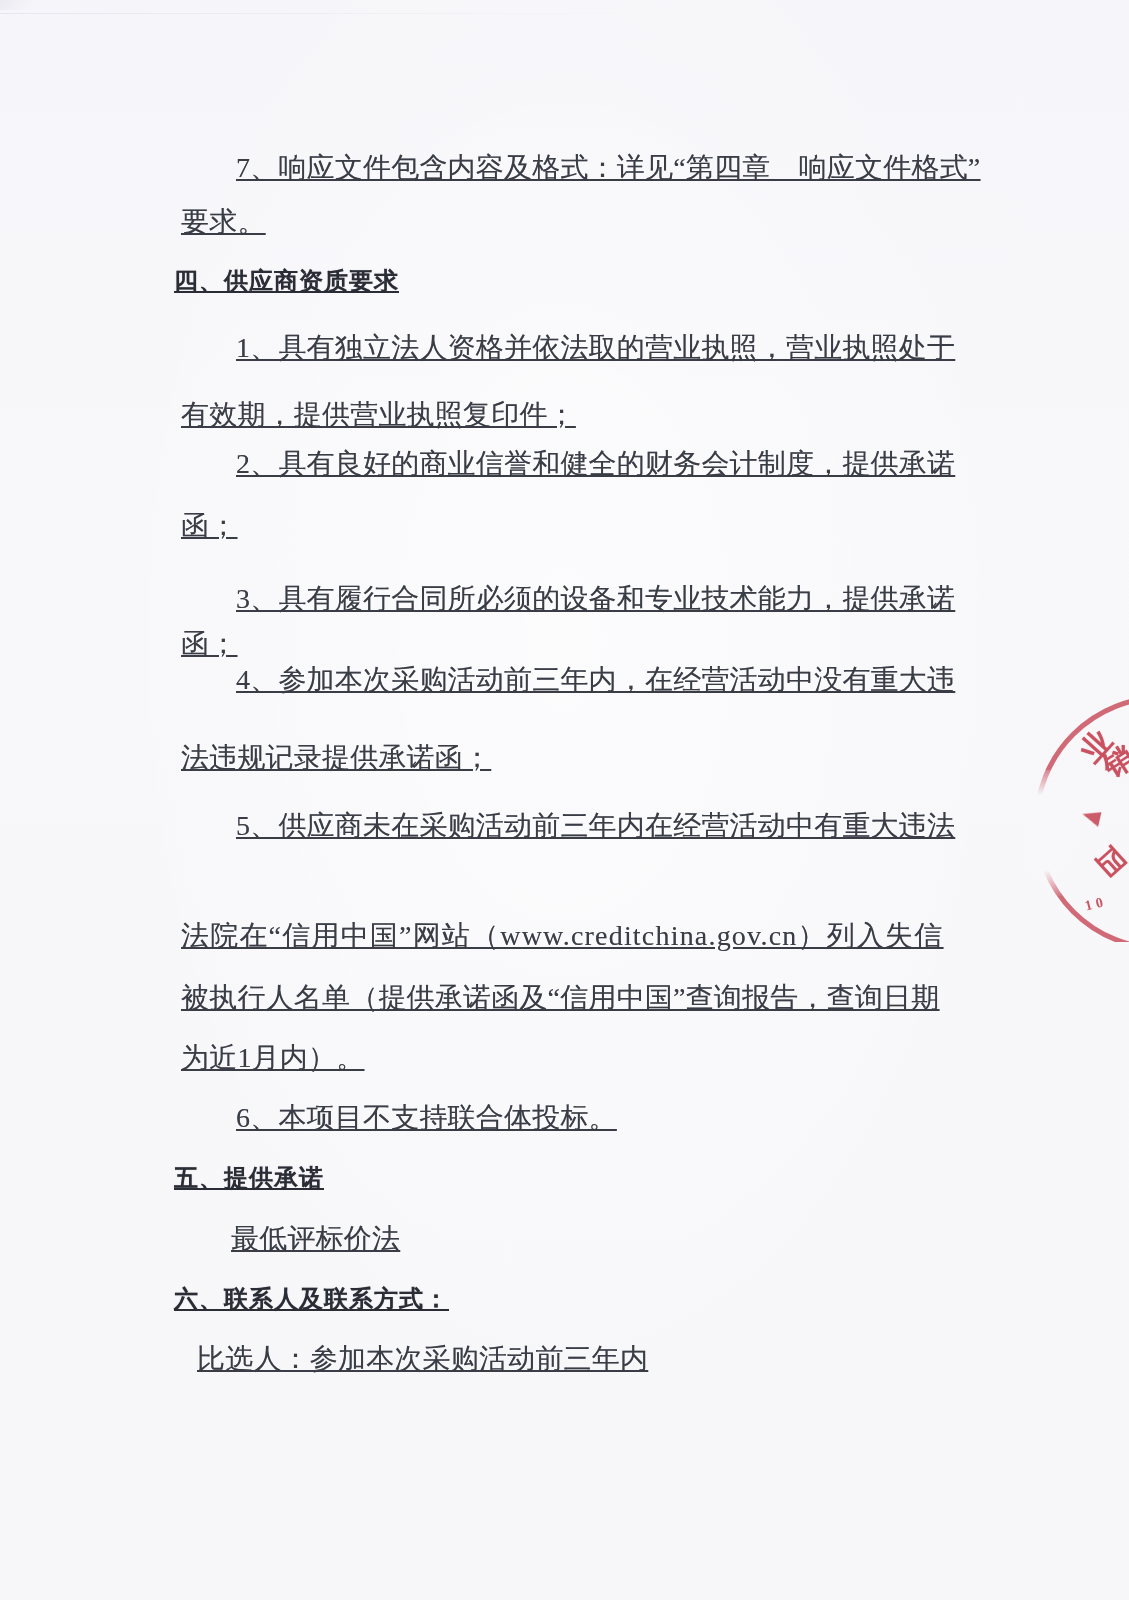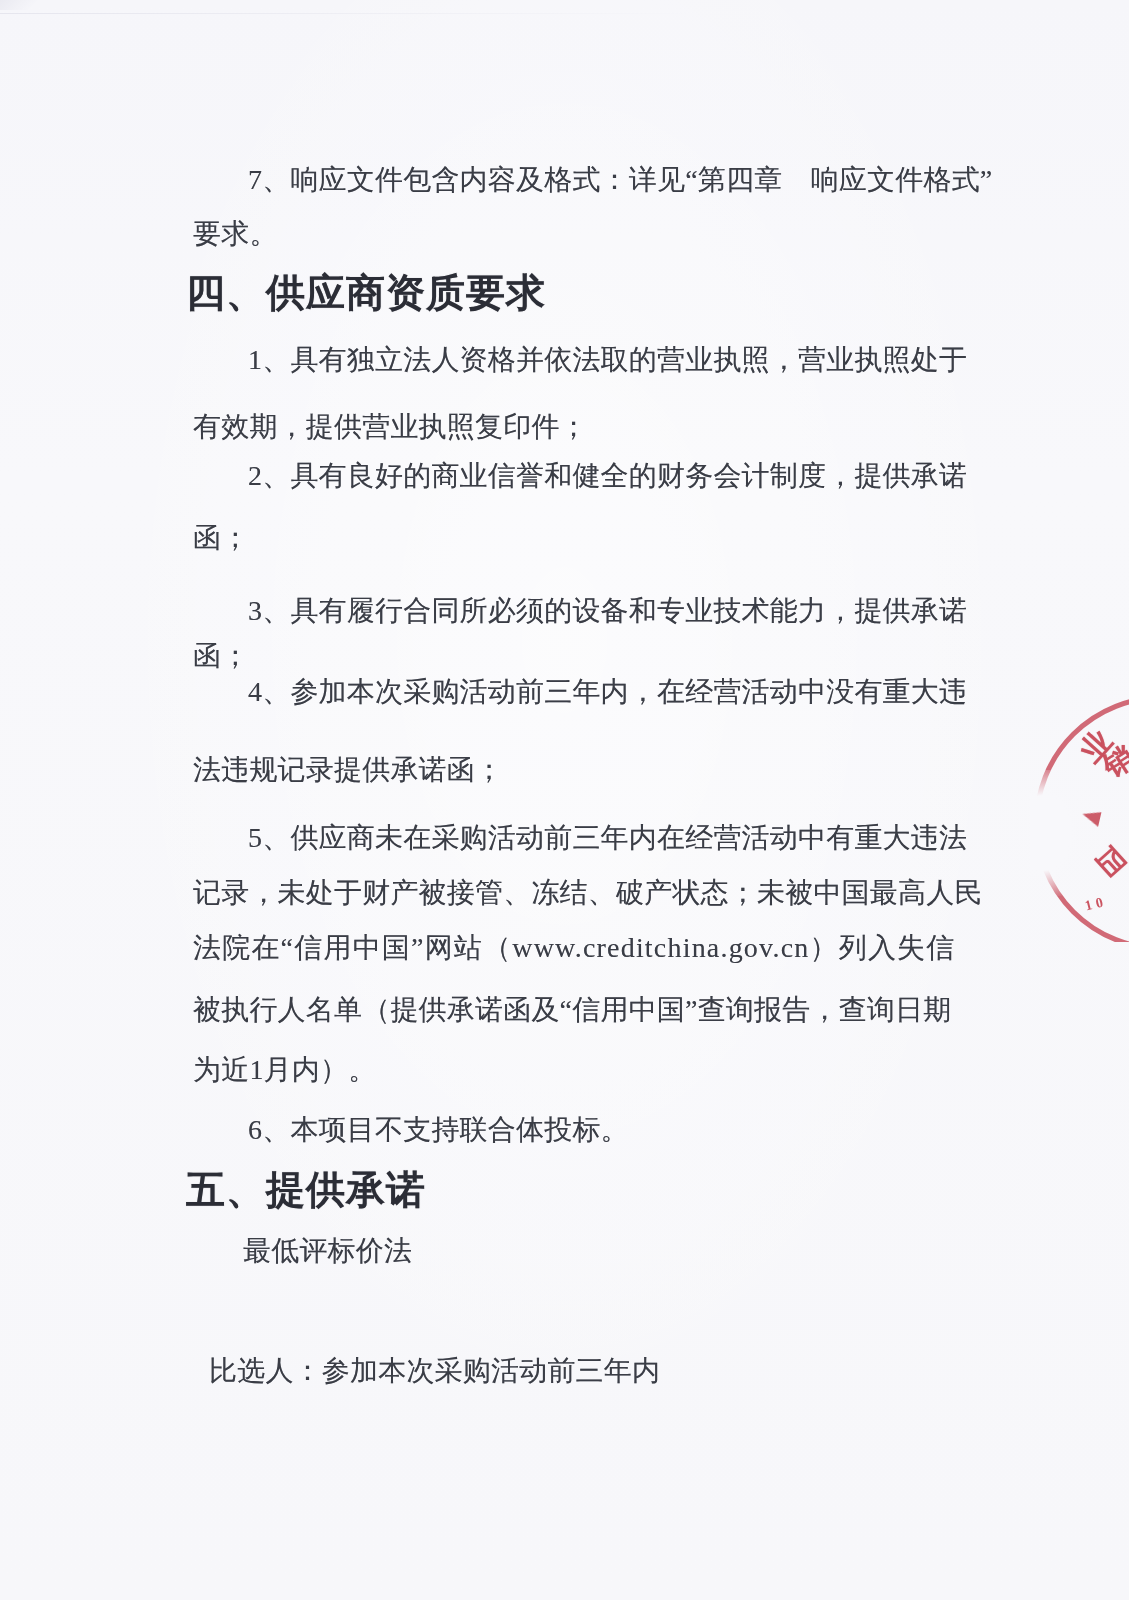--- a/index.html
+++ b/index.html
@@ -22,30 +22,31 @@
   }
   .scan-streak{
     position:absolute;top:13px;left:0;width:62%;height:1px;
     background:linear-gradient(90deg,#e6e6ee,rgba(230,230,238,0));
   }
   .corner-mark{
     position:absolute;top:0;left:0;width:46px;height:10px;
     background:linear-gradient(135deg,#eaeaf1 0%,rgba(234,234,241,0) 70%);
   }
   .l{
-    position:absolute;margin:16px;
+    position:absolute;margin:4px;
     font-size:28px;line-height:34px;
     color:var(--ink);
     white-space:nowrap;
     letter-spacing:.2px;
     text-shadow:0 0 .6px rgba(58,61,70,.45);
+    text-decoration:underline;
   }
   .hd{
     font-weight:700;
-    font-size:39px;
+    font-size:24px;
     color:var(--hink);
     letter-spacing:1px;
     text-shadow:0 0 .7px rgba(43,45,54,.5);
   }
   .stretch{letter-spacing:1.2px;}
 
   
   .stamp{
     position:absolute;left:1030px;top:680px;width:99px;height:262px;
     overflow:hidden;
@@ -107,27 +108,27 @@
   <p class="l hd" style="left:170px;top:260px">四、供应商资质要求</p>
   <p class="l" style="left:232px;top:327px">1、具有独立法人资格并依法取的营业执照，营业执照处于</p>
   <p class="l" style="left:177px;top:394px">有效期，提供营业执照复印件；</p>
   <p class="l" style="left:232px;top:443px">2、具有良好的商业信誉和健全的财务会计制度，提供承诺</p>
   <p class="l" style="left:177px;top:505px">函；</p>
   <p class="l" style="left:232px;top:578px">3、具有履行合同所必须的设备和专业技术能力，提供承诺</p>
   <p class="l" style="left:177px;top:623px">函；</p>
   <p class="l" style="left:232px;top:659px">4、参加本次采购活动前三年内，在经营活动中没有重大违</p>
   <p class="l" style="left:177px;top:737px">法违规记录提供承诺函；</p>
   <p class="l" style="left:232px;top:805px">5、供应商未在采购活动前三年内在经营活动中有重大违法</p>
-  <p class="l" style="left:177px;top:860px">记录，未处于财产被接管、冻结、破产状态；未被中国最高人民</p>
   <p class="l stretch" style="left:177px;top:915px">法院在“信用中国”网站（www.creditchina.gov.cn）列入失信</p>
   <p class="l" style="left:177px;top:977px">被执行人名单（提供承诺函及“信用中国”查询报告，查询日期</p>
   <p class="l" style="left:177px;top:1037px">为近1月内）。</p>
   <p class="l" style="left:232px;top:1097px">6、本项目不支持联合体投标。</p>
   <p class="l hd" style="left:170px;top:1157px">五、提供承诺</p>
   <p class="l" style="left:227px;top:1218px">最低评标价法</p>
+  <p class="l hd" style="left:170px;top:1278px">六、联系人及联系方式：</p>
   <p class="l" style="left:193px;top:1338px">比选人：参加本次采购活动前三年内</p>
 
   <div class="stamp">
     <div class="seal-ring"></div>
     <div class="seal-fade"></div>
     <span class="seal-char sc-1">业</span>
     <span class="seal-char sc-2">销</span>
     <span class="seal-char sc-3">四</span>
     <div class="seal-star-tip"></div>
     <span class="seal-num">10</span>

